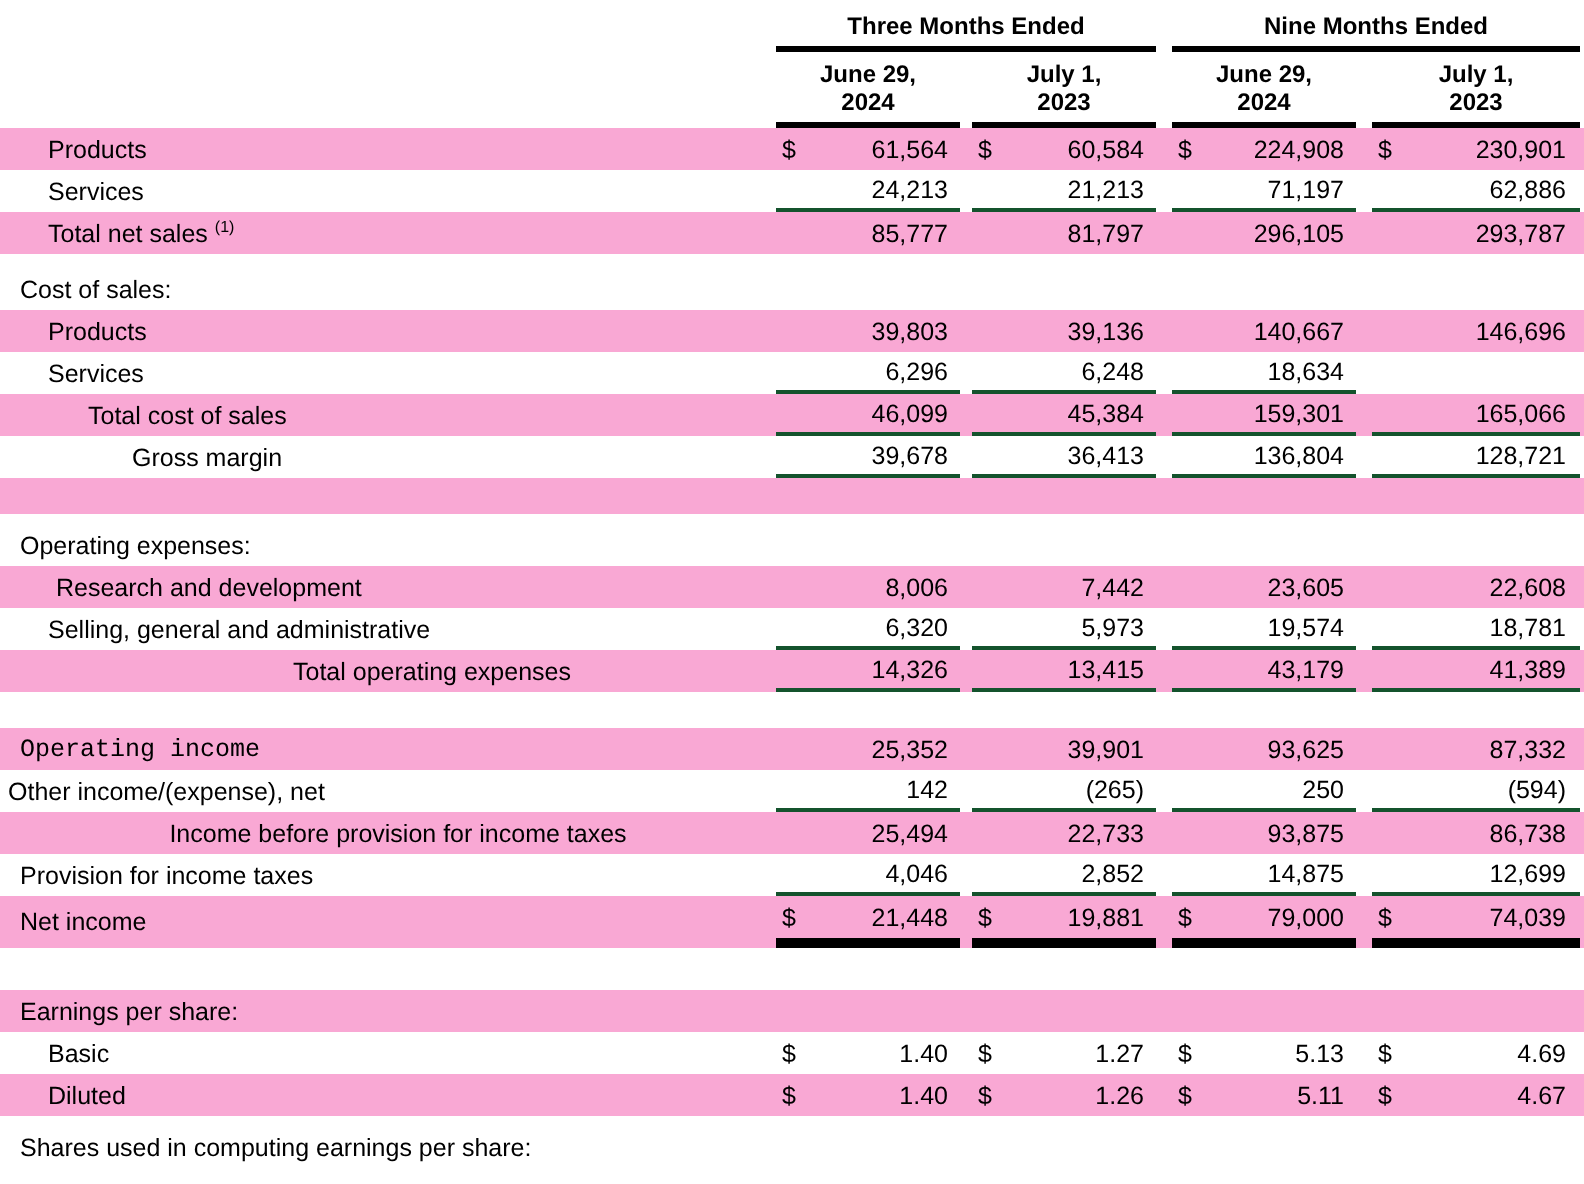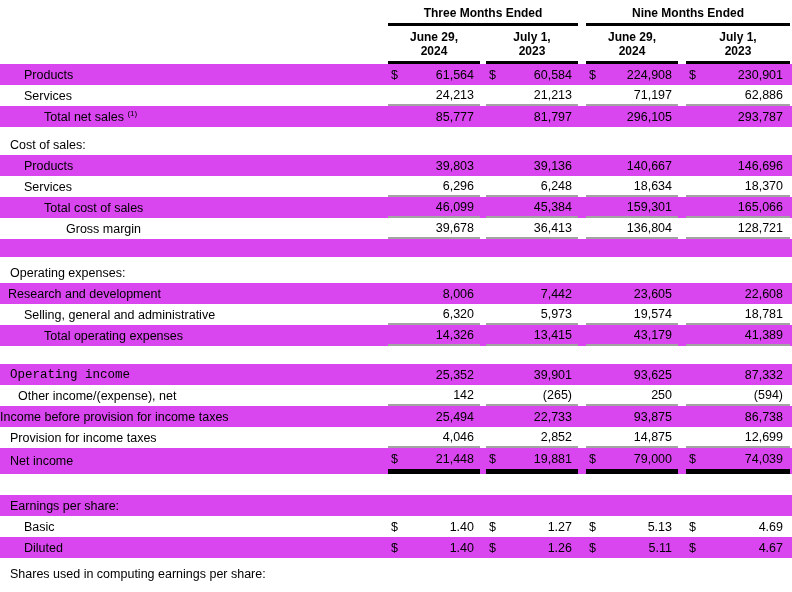--- a/index.html
+++ b/index.html
@@ -23,39 +23,39 @@
   .hgroup.g2{width:204px;}
   .hdate{
     flex:none;font-weight:bold;font-size:12px;line-height:14px;text-align:center;
     white-space:pre-line;border-bottom:3px solid #000;padding:4px 0 3px;box-sizing:border-box;
   }
   .hd0,.hd1,.hd2{width:92px;}
   .hd3{width:104px;}
 
   
   .row{display:flex;height:21px;align-items:center;}
-  .row.shaded{background:#d946ef;}
+  .row.shaded{background:#f9a8d4;}
   .label{
     width:388px;flex:none;font-size:12.5px;box-sizing:border-box;
     white-space:nowrap;overflow:hidden;
   }
   .label sup{font-size:8px;vertical-align:super;line-height:0;}
   .cell{
     flex:none;display:flex;justify-content:space-between;align-items:center;
     height:100%;box-sizing:border-box;font-size:12.5px;
   }
   .c0,.c1,.c2{width:92px;}
   .c3{width:104px;}
   .g0{width:6px;flex:none;height:100%;}
   .g1,.g2{width:8px;flex:none;height:100%;}
   .rm{width:2px;flex:none;height:100%;}
   .d{padding-left:3px;}
   .v{padding-right:6px;}
   .c3 .v{padding-right:7px;}
-  .rule-thin{border-bottom:2px solid #a3a3a3;}
+  .rule-thin{border-bottom:2px solid #14532d;}
   .rule-thick{border-bottom:5px solid #000;}
 
   .clipped{
     margin-top:9px;padding-left:10px;font-size:12.5px;white-space:nowrap;
   }
 </style>
 </head>
 <body>
 
 <div class="sheet">
@@ -125,21 +125,21 @@
           <span class="v">71,197</span>
         </div>
         <div class="g2"></div>
         <div class="cell c3 rule-thin">
           <span class="d"></span>
           <span class="v">62,886</span>
         </div>
         <div class="rm"></div>
       </div>
       <div class="row shaded">
-        <div class="label" style="padding-left: 44px;"><span>Total net sales</span> <sup>(1)</sup></div>
+        <div class="label" style="padding-left: 24px;"><span>Total net sales</span> <sup>(1)</sup></div>
         <div class="cell c0">
           <span class="d"></span>
           <span class="v">85,777</span>
         </div>
         <div class="g0"></div>
         <div class="cell c1">
           <span class="d"></span>
           <span class="v">81,797</span>
         </div>
         <div class="g1"></div>
@@ -199,24 +199,20 @@
         <div class="cell c1 rule-thin">
           <span class="d"></span>
           <span class="v">6,248</span>
         </div>
         <div class="g1"></div>
         <div class="cell c2 rule-thin">
           <span class="d"></span>
           <span class="v">18,634</span>
         </div>
         <div class="g2"></div>
-        <div class="cell c3 rule-thin">
-          <span class="d"></span>
-          <span class="v">18,370</span>
-        </div>
         <div class="rm"></div>
       </div>
       <div class="row shaded">
         <div class="label" style="padding-left: 44px;"><span>Total cost of sales</span></div>
         <div class="cell c0 rule-thin">
           <span class="d"></span>
           <span class="v">46,099</span>
         </div>
         <div class="g0"></div>
         <div class="cell c1 rule-thin">
@@ -265,21 +261,21 @@
         <div class="cell c0"></div>
         <div class="g0"></div>
         <div class="cell c1"></div>
         <div class="g1"></div>
         <div class="cell c2"></div>
         <div class="g2"></div>
         <div class="cell c3"></div>
         <div class="rm"></div>
       </div>
       <div class="row shaded">
-        <div class="label" style="padding-left: 8px;"><span>Research and development</span></div>
+        <div class="label" style="padding-left: 28px;"><span>Research and development</span></div>
         <div class="cell c0">
           <span class="d"></span>
           <span class="v">8,006</span>
         </div>
         <div class="g0"></div>
         <div class="cell c1">
           <span class="d"></span>
           <span class="v">7,442</span>
         </div>
         <div class="g1"></div>
@@ -311,21 +307,21 @@
           <span class="v">19,574</span>
         </div>
         <div class="g2"></div>
         <div class="cell c3 rule-thin">
           <span class="d"></span>
           <span class="v">18,781</span>
         </div>
         <div class="rm"></div>
       </div>
       <div class="row shaded">
-        <div class="label" style="padding-left: 44px;"><span>Total operating expenses</span></div>
+        <div class="label" style="padding-left: 44px; text-align: center;"><span>Total operating expenses</span></div>
         <div class="cell c0 rule-thin">
           <span class="d"></span>
           <span class="v">14,326</span>
         </div>
         <div class="g0"></div>
         <div class="cell c1 rule-thin">
           <span class="d"></span>
           <span class="v">13,415</span>
         </div>
         <div class="g1"></div>
@@ -358,21 +354,21 @@
           <span class="v">93,625</span>
         </div>
         <div class="g2"></div>
         <div class="cell c3">
           <span class="d"></span>
           <span class="v">87,332</span>
         </div>
         <div class="rm"></div>
       </div>
       <div class="row">
-        <div class="label" style="padding-left: 18px;"><span>Other income/(expense), net</span></div>
+        <div class="label" style="padding-left: 4px;"><span>Other income/(expense), net</span></div>
         <div class="cell c0 rule-thin">
           <span class="d"></span>
           <span class="v">142</span>
         </div>
         <div class="g0"></div>
         <div class="cell c1 rule-thin">
           <span class="d"></span>
           <span class="v">(265)</span>
         </div>
         <div class="g1"></div>
@@ -381,21 +377,21 @@
           <span class="v">250</span>
         </div>
         <div class="g2"></div>
         <div class="cell c3 rule-thin">
           <span class="d"></span>
           <span class="v">(594)</span>
         </div>
         <div class="rm"></div>
       </div>
       <div class="row shaded">
-        <div class="label" style=""><span>Income before provision for income taxes</span></div>
+        <div class="label" style="padding-left: 10px; text-align: center;"><span>Income before provision for income taxes</span></div>
         <div class="cell c0">
           <span class="d"></span>
           <span class="v">25,494</span>
         </div>
         <div class="g0"></div>
         <div class="cell c1">
           <span class="d"></span>
           <span class="v">22,733</span>
         </div>
         <div class="g1"></div>

